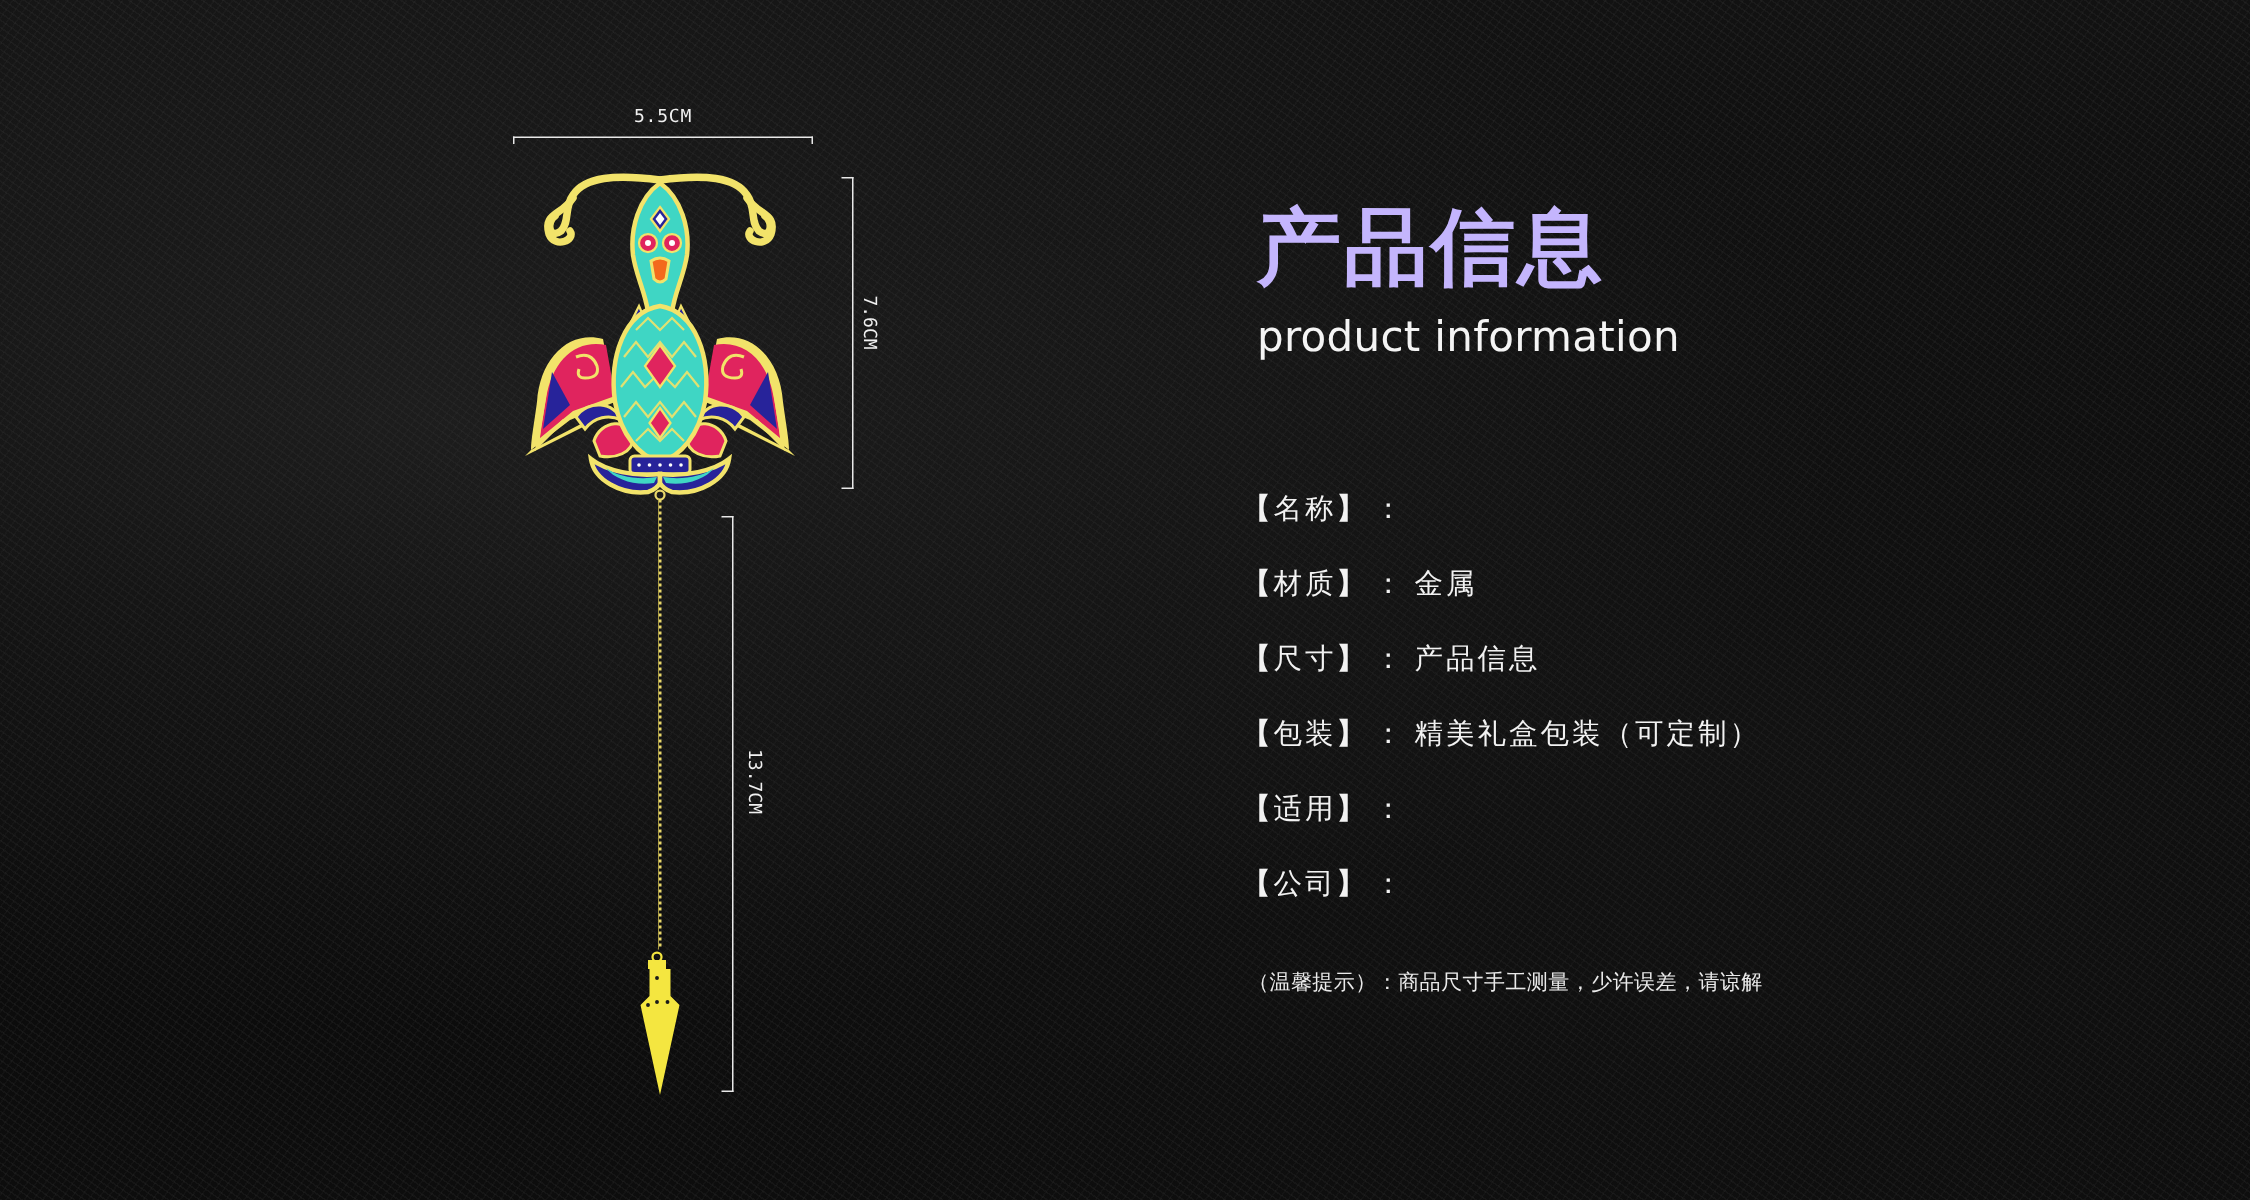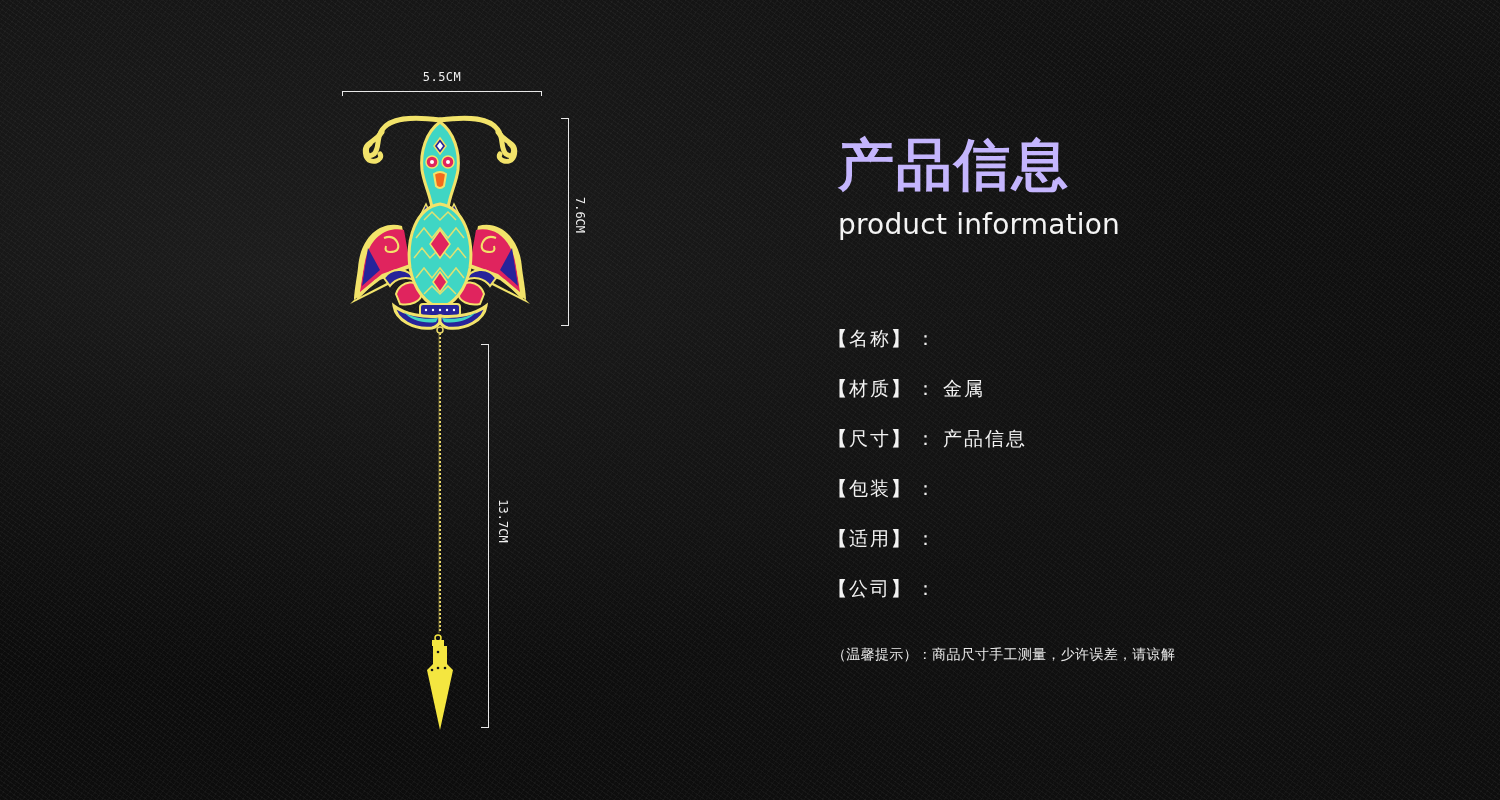--- a/index.html
+++ b/index.html
@@ -197,20 +197,21 @@
       <span class="key">尺寸</span>
       <span class="bracket">】</span>
       <span class="sep">：</span>
       <span class="val">产品信息</span>
   </div>
   <div class="info-row">
     <span class="bracket">【</span>
       <span class="key">包装</span>
       <span class="bracket">】</span>
       <span class="sep">：</span>
+      <span class="val">精美礼盒包装（可定制）</span>
   </div>
   <div class="info-row">
     <span class="bracket">【</span>
       <span class="key">适用</span>
       <span class="bracket">】</span>
       <span class="sep">：</span>
   </div>
   <div class="info-row">
     <span class="bracket">【</span>
       <span class="key">公司</span>

